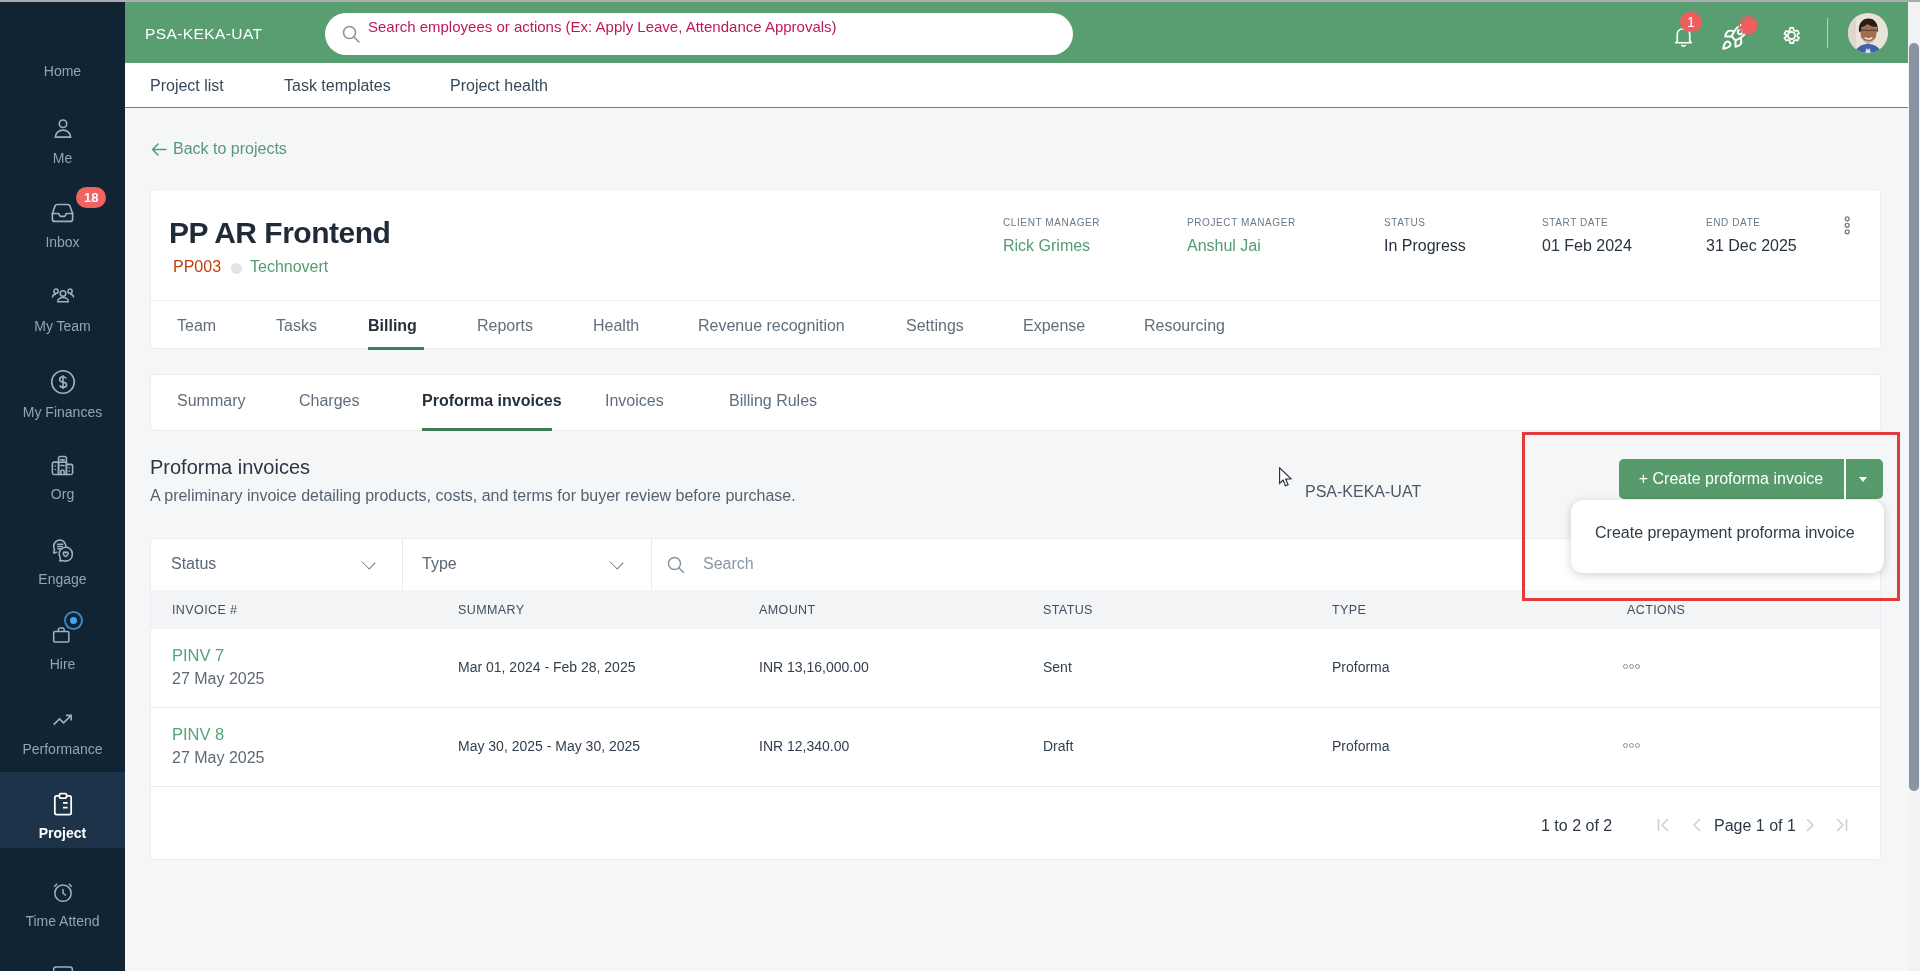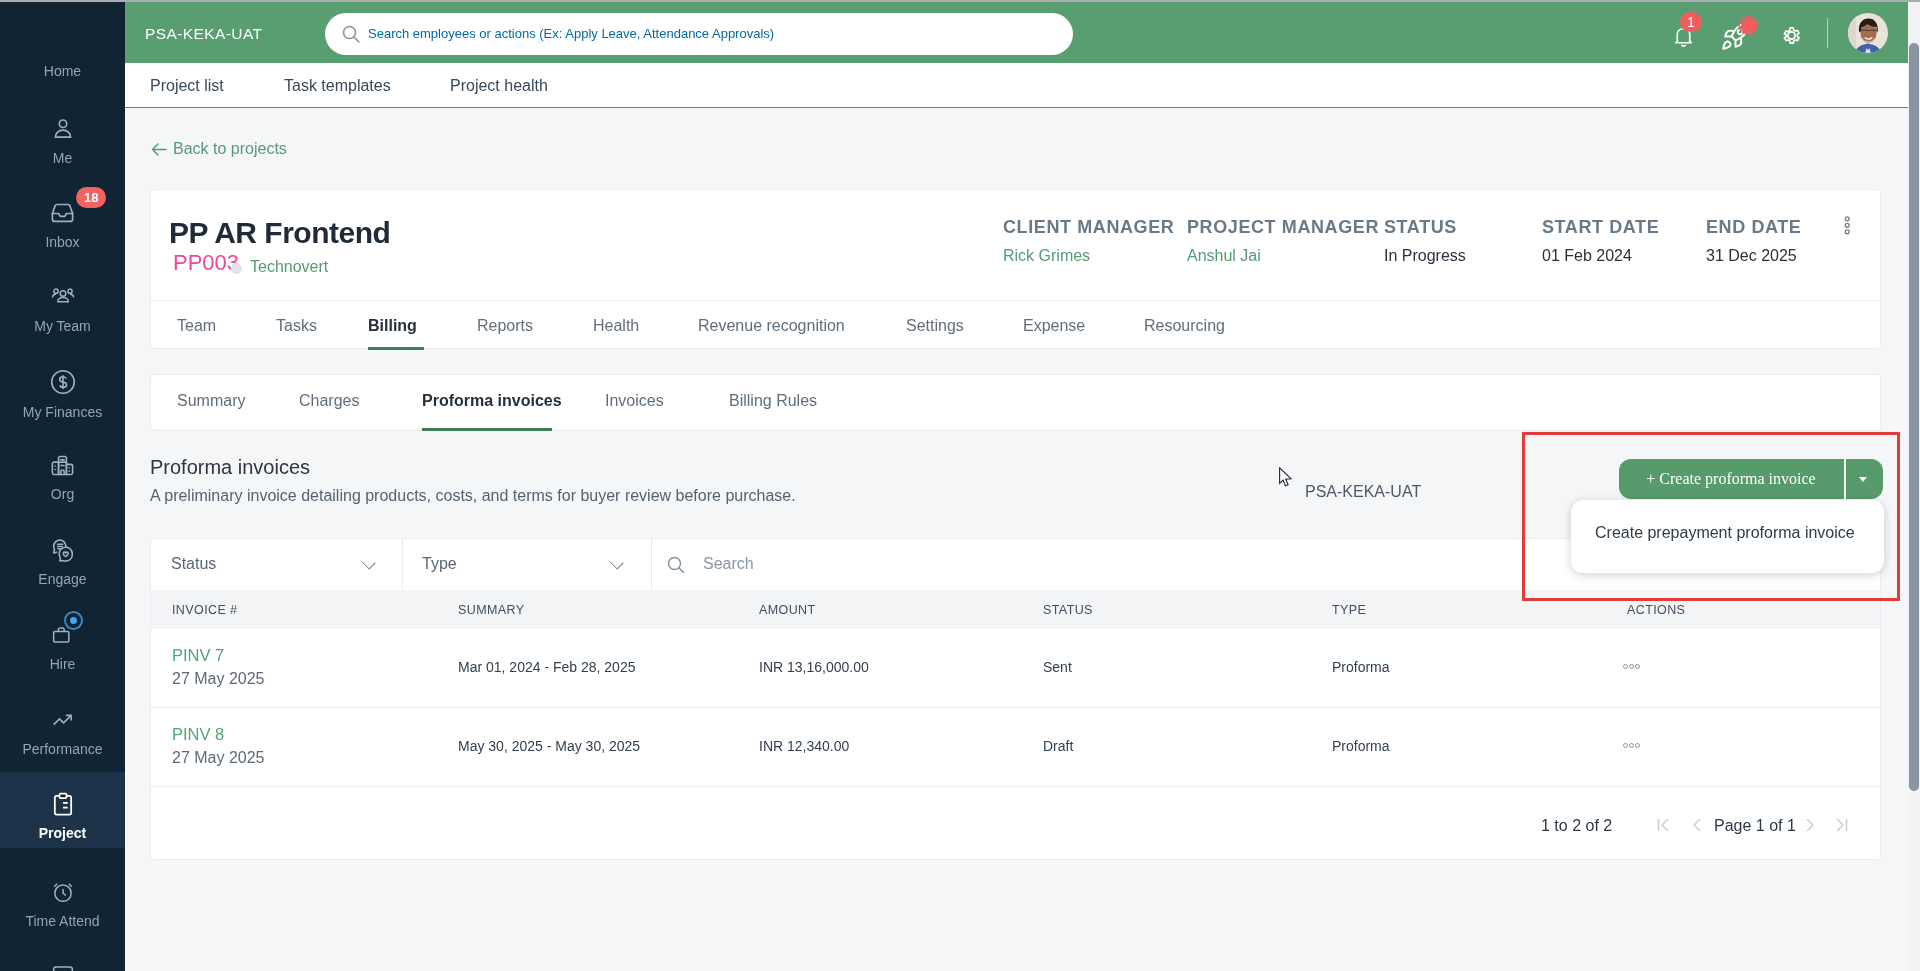--- a/index.html
+++ b/index.html
@@ -15,38 +15,38 @@
   #logo { position:absolute; left:0; top:0; width:125px; height:61px; background:#3e6f50; }
   .navitem { position:absolute; left:0; width:125px; text-align:center; color:#93a4b4; font-size:14px; }
   .navitem .lbl { display:block; }
   .navitem svg { display:block; margin:0 auto 7px; }
   #nav-project { background:#1d3349; }
 
   
   #topbar { left:125px; top:2px; width:1783px; height:61px; background:#589e70; z-index:20; }
   #envname { position:absolute; left:20px; top:23px; color:#fff; font-size:15.5px; letter-spacing:.4px; }
   #searchbox { position:absolute; left:200px; top:11px; width:748px; height:42px; background:#fff; border-radius:21px; }
-  #searchbox .ph { position:absolute; left:43px; top:13px; color:#0369a1; font-size:13px; }
+  #searchbox .ph { position:absolute; left:43px; top:5px; color:#be185d; font-size:15px; }
 
   
   #subnav { left:125px; top:63px; width:1783px; height:45px; background:#fff; border-bottom:1px solid #3b82f6; z-index:5; }
   #subnav a { position:absolute; top:14px; color:#37495a; font-size:16px; text-decoration:none; }
 
   
   #back { left:150px; top:140px; color:#559a73; font-size:16px; }
 
   
   .card { background:#fff; border-radius:4px; border:1px solid #ebedf0; }
   #pcard { left:150px; top:189px; width:1731px; height:160px; }
   #ptitle { position:absolute; left:18px; top:26px; font-size:30px; color:#1f2b38; font-weight:700; letter-spacing:-0.5px; }
-  #pcode { position:absolute; left:22px; top:60px; font-size:22px; color:#ec4899; }
+  #pcode { position:absolute; left:22px; top:68px; font-size:16px; color:#c2410c; }
   #pdot { position:absolute; left:80px; top:73px; width:11px; height:11px; border-radius:50%; background:#e1e5e9; }
   #pclient { position:absolute; left:99px; top:68px; font-size:16px; color:#559a73; }
   .meta { position:absolute; top:27px; }
-  .meta .l { font-size:18px; color:#6a7987; letter-spacing:.6px;font-weight:bold; }
+  .meta .l { font-size:10px; color:#6a7987; letter-spacing:.6px; }
   .meta .v { font-size:16px; margin-top:9px; color:#27323d; }
   .meta .v.green { color:#559a73; }
   #kebab { position:absolute; left:1693px; top:26px; }
   #ptabs { position:absolute; left:0; top:110px; width:1729px; height:49px; border-top:1px solid #eceef0; }
   #ptabs .t { position:absolute; top:16px; font-size:16px; color:#5f6e7d; }
   #ptabs .t.active { color:#24303b; font-weight:bold; }
   #ptabs .underline { position:absolute; left:217px; top:46px; width:56px; height:3px; background:#3d7d55; }
 
   
   #stcard { left:150px; top:374px; width:1731px; height:57px; }
@@ -70,21 +70,21 @@
   .trow { position:absolute; left:0; width:1729px; height:79px; border-bottom:1px solid #e9ecef; }
   .trow .inv { position:absolute; left:21px; top:17px; font-size:16.5px; color:#55a376; }
   .trow .dt { position:absolute; left:21px; top:41px; font-size:16px; color:#5d6a76; }
   .trow .c { position:absolute; top:30px; font-size:14px; color:#323f4c; }
    .trow .dots { position:absolute; left:1472px; top:35px; font-size:0; }
   .trow .dots i { display:inline-block; width:5.2px; height:5.2px; border-radius:50%; border:1.4px solid #8792a2; margin-right:0.8px; box-sizing:border-box; }
   #tfoot { position:absolute; left:0; top:248px; width:1729px; height:72px; font-size:16px; color:#2c3844; }
 
   
   #redbox { left:1522px; top:432px; width:378px; height:169px; border:3px solid #e23b3b; z-index:40; }
-  #btn { left:1619px; top:459px; width:264px; height:40px; background:#579a6c; border-radius:12px; z-index:41; color:#fff;font-family:Liberation Serif, serif; }
+  #btn { left:1619px; top:459px; width:264px; height:40px; background:#579a6c; border-radius:5px; z-index:41; color:#fff; }
   #btn .main { position:absolute; left:0; top:11px; width:224px; text-align:center; font-size:16px; }
   #btn .sep { position:absolute; left:225px; top:0; width:1.5px; height:40px; background:#fff; }
   #btn .arrow { position:absolute; left:240px; top:18px; width:0; height:0; border-left:4.5px solid transparent; border-right:4.5px solid transparent; border-top:5px solid #fff; }
   #menu { left:1571px; top:500px; width:313px; height:73px; background:#fff; border-radius:12px; box-shadow:0 2px 10px rgba(0,0,0,.18); z-index:41; }
   #menu .item { position:absolute; left:24px; top:24px; font-size:16px; color:#2f3c49; }
 
   
   #sbtrack { left:1908px; top:2px; width:12px; height:969px; background:#f1f2f4; z-index:50; }
   #sbthumb { position:absolute; left:1px; top:41px; width:10px; height:748px; background:#8a93a2; border-radius:6px; }
 

